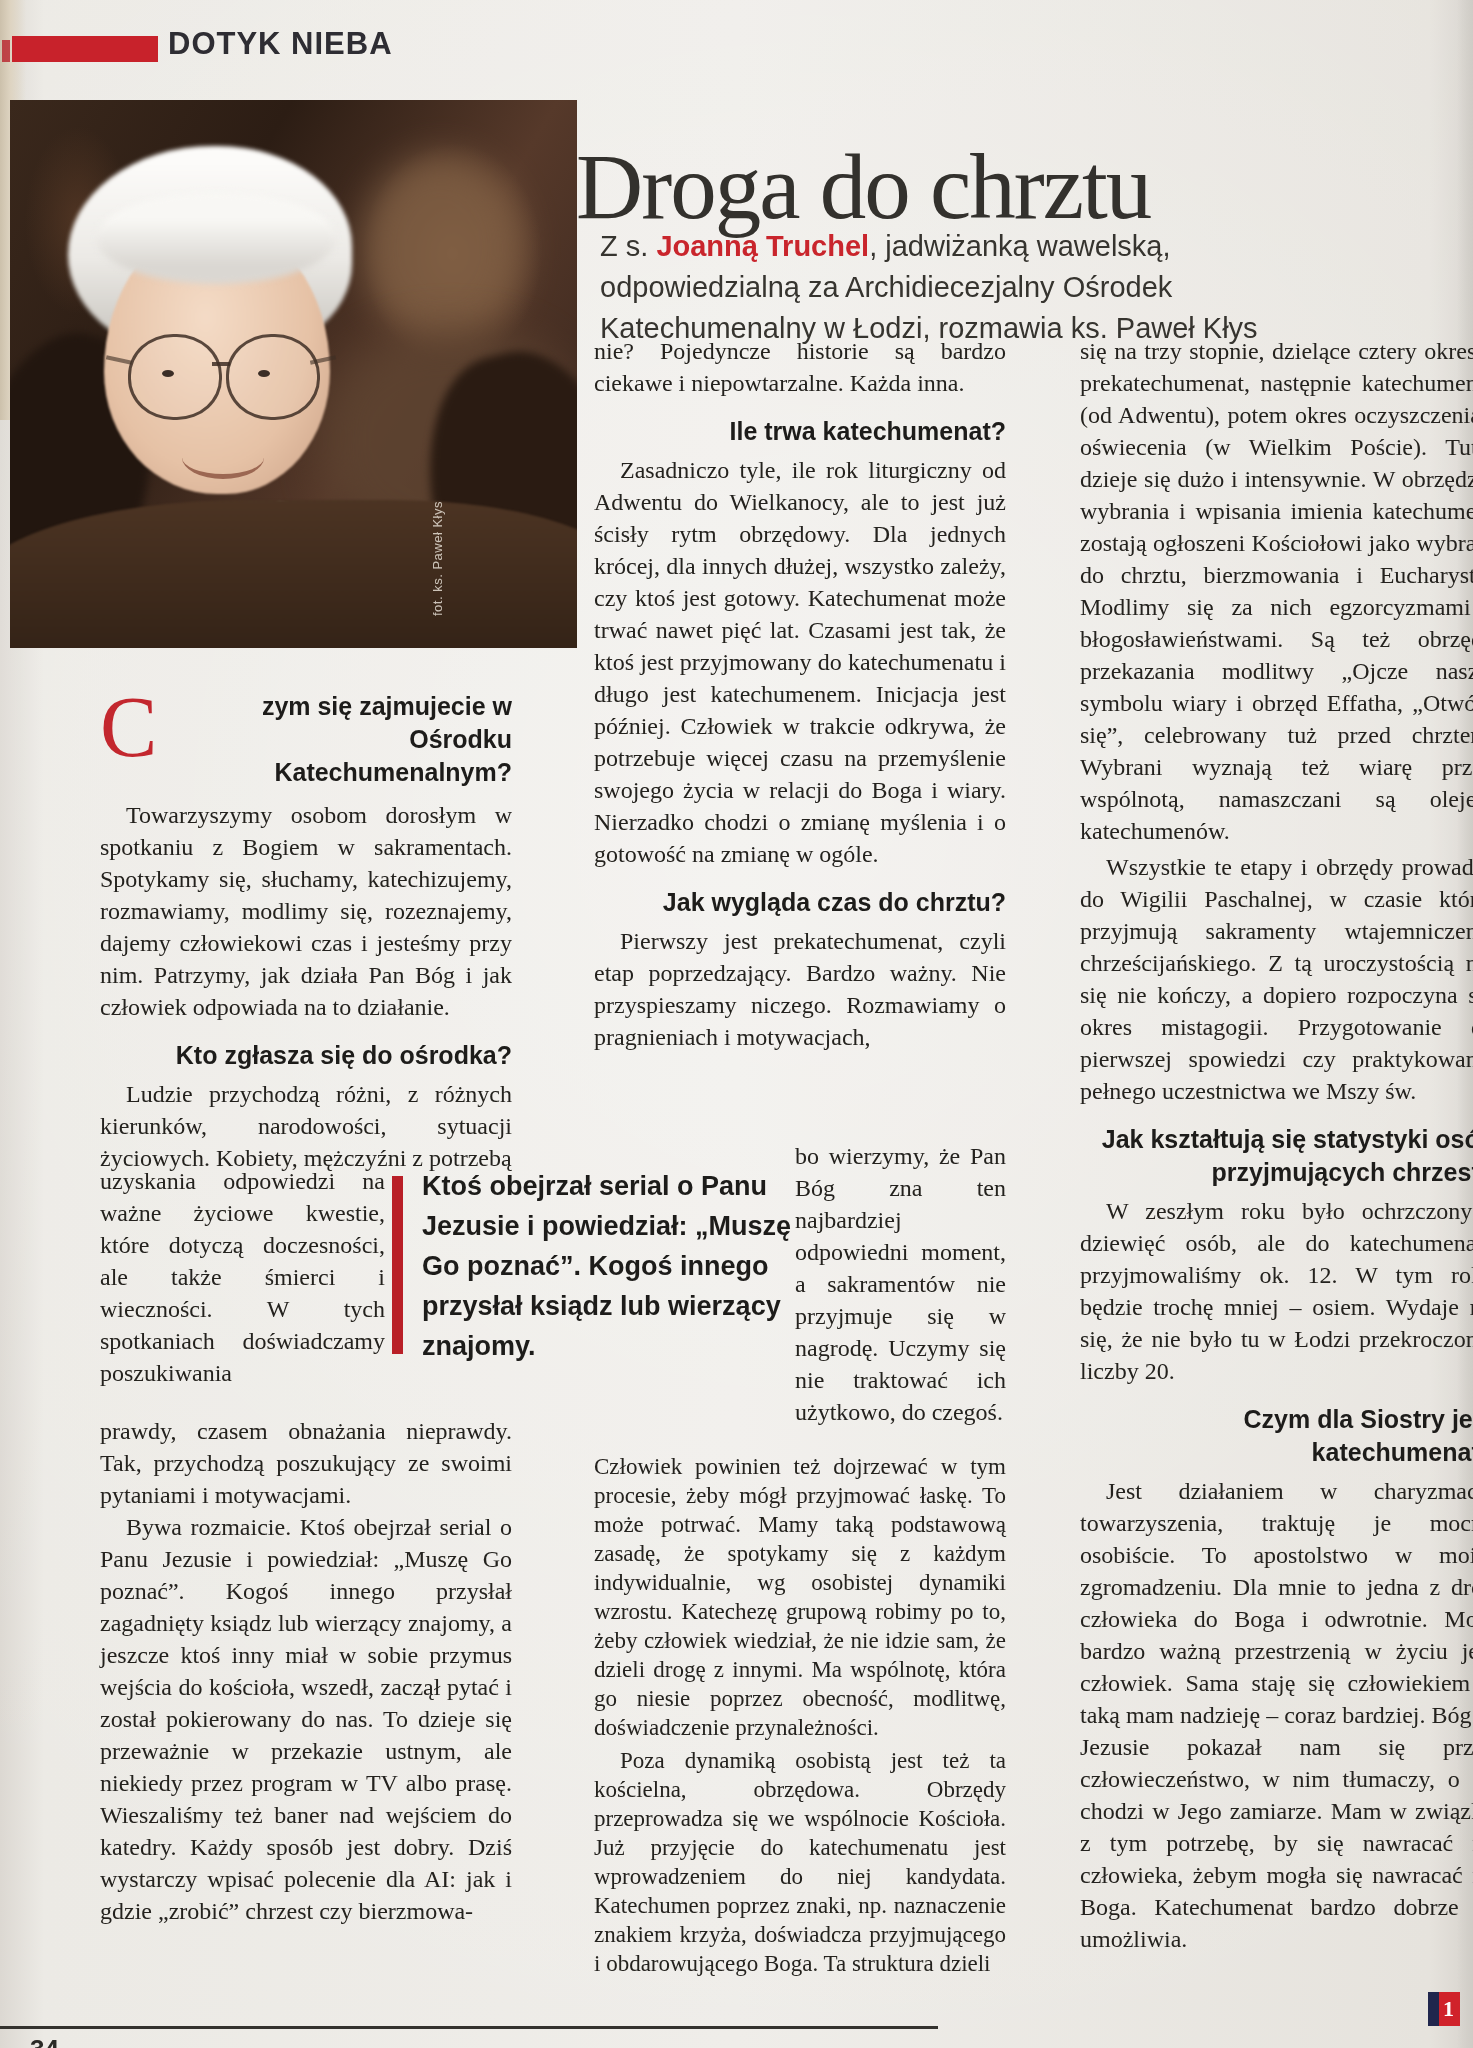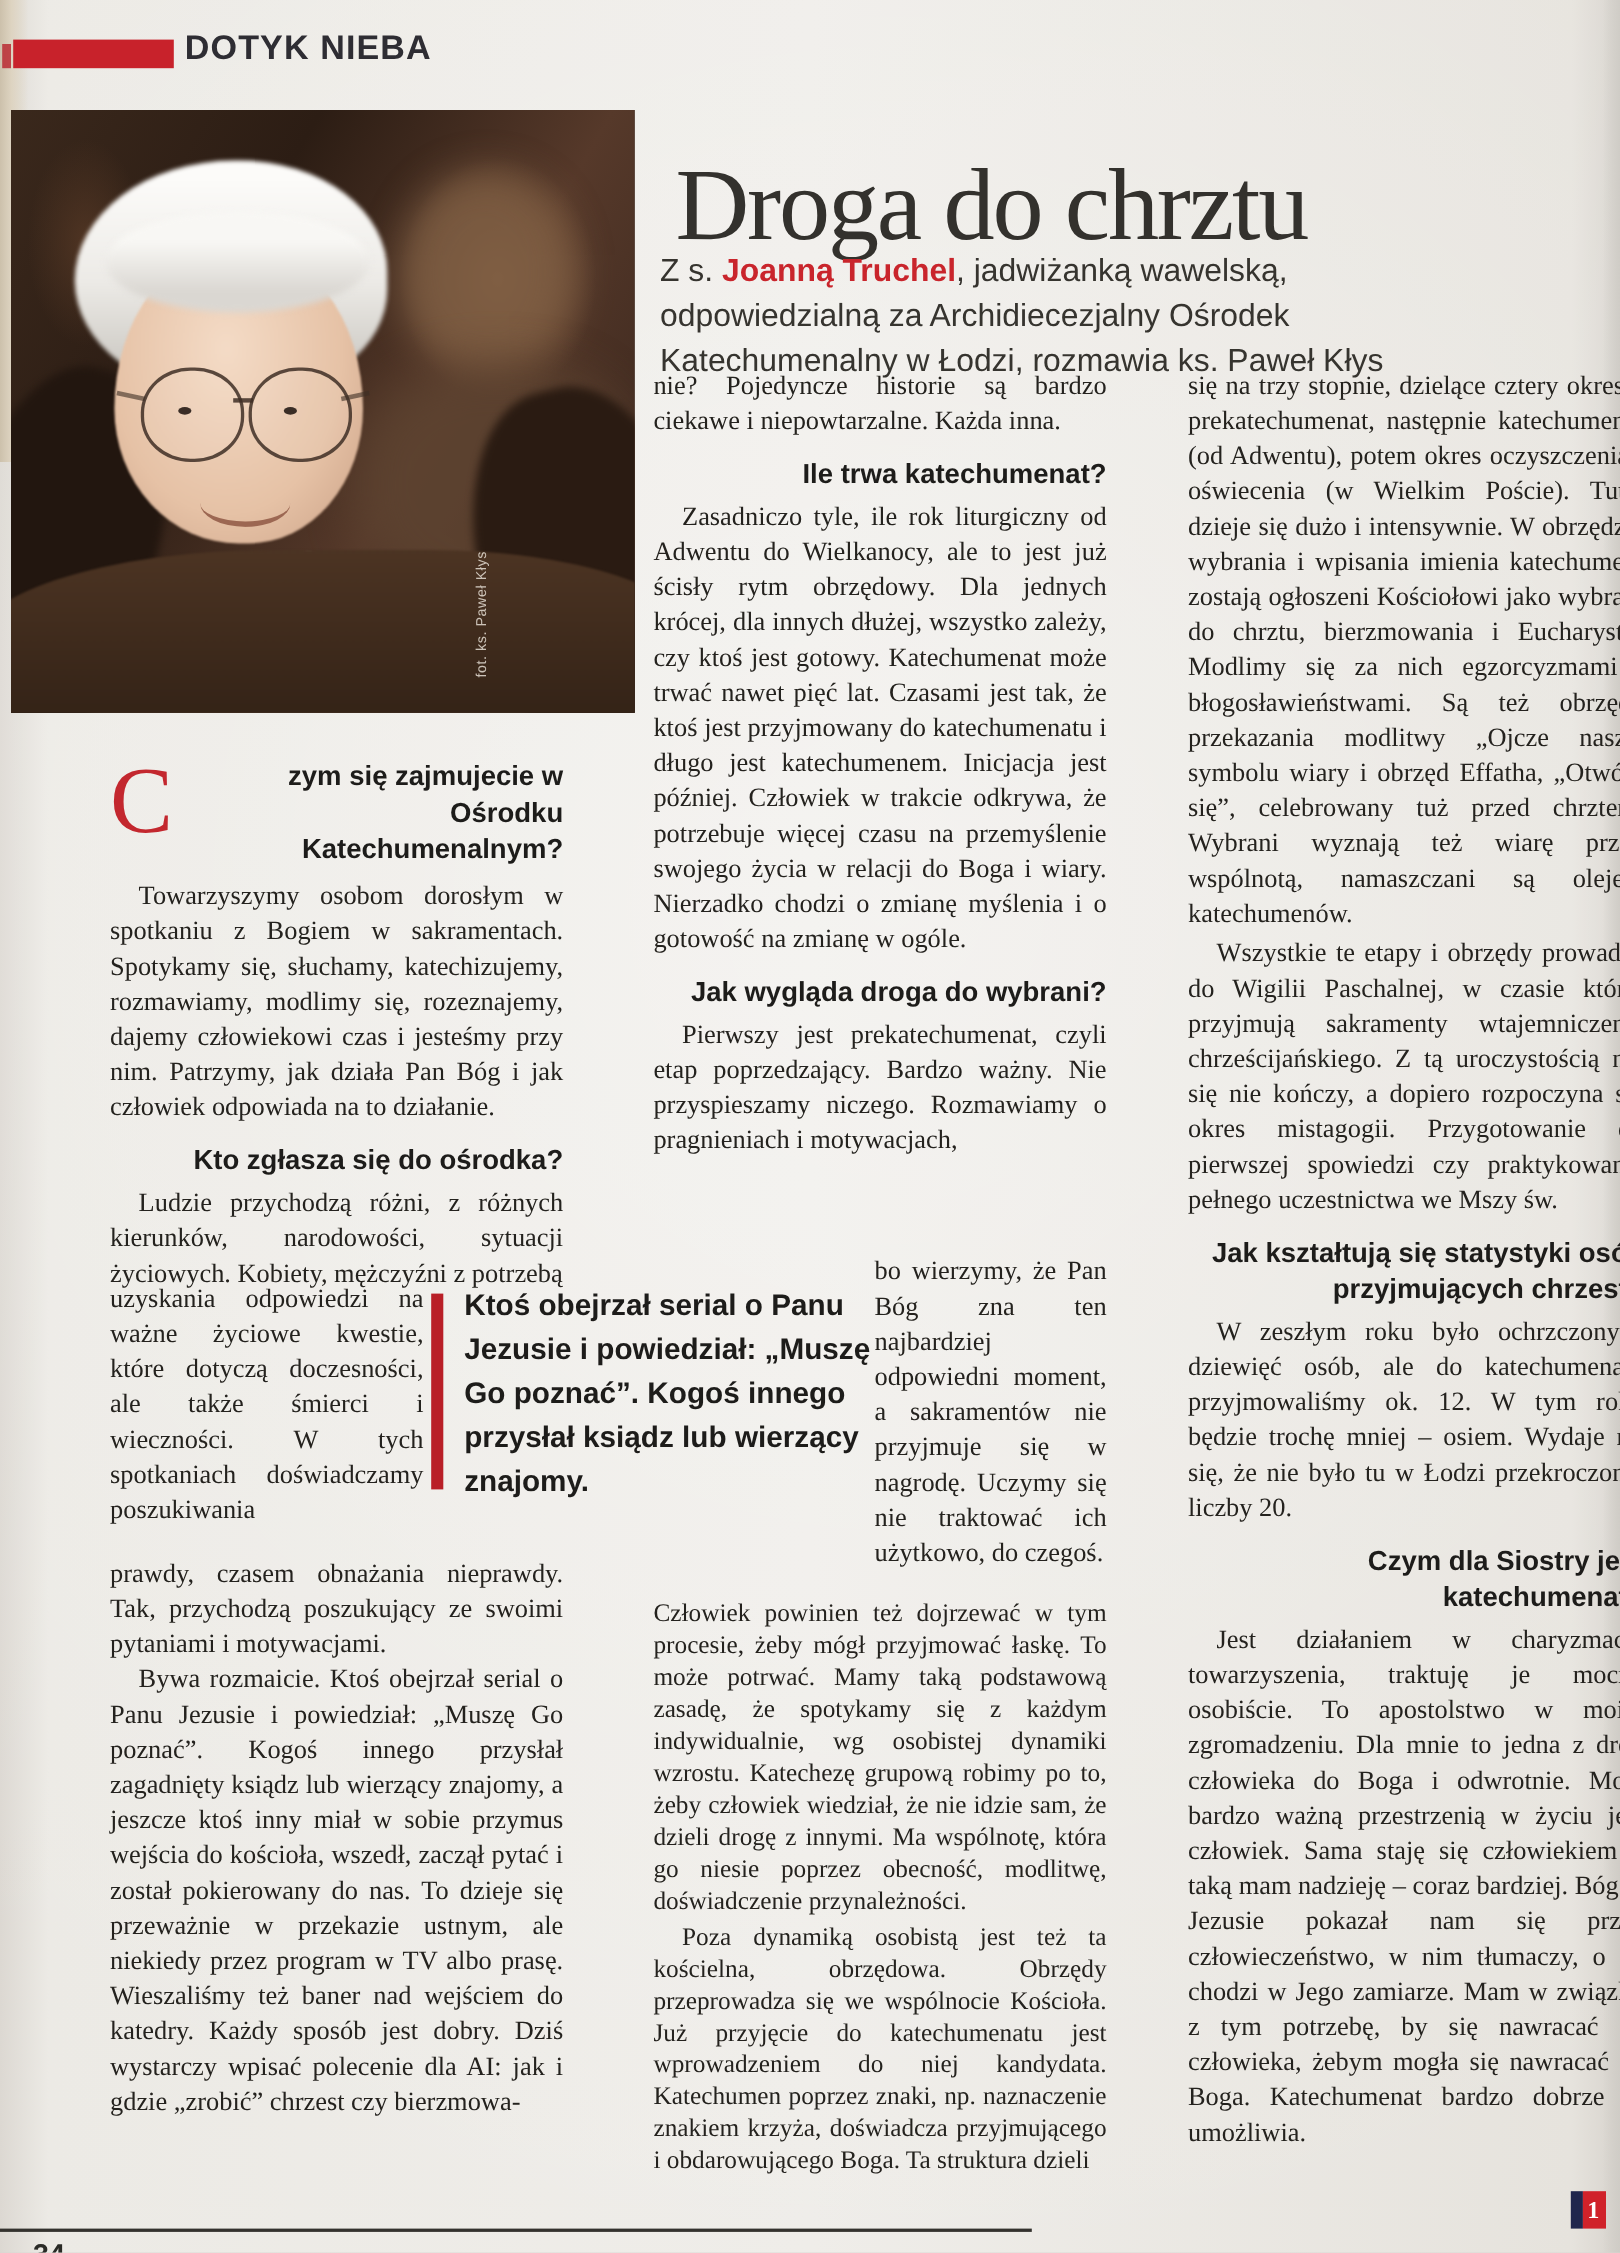--- a/index.html
+++ b/index.html
@@ -60,21 +60,21 @@
      background:linear-gradient(180deg,#4c3423 0%,#2e1f14 85%);border-radius:42% 36% 0 0;filter:blur(1px);}
   .ph-hood-l{position:absolute;left:-52px;top:230px;width:180px;height:360px;background:#22160f;
      border-radius:45%;transform:rotate(16deg);filter:blur(4px);}
   .ph-hood-r{position:absolute;left:430px;top:250px;width:200px;height:360px;background:#2a1b12;
      border-radius:45%;transform:rotate(-14deg);filter:blur(4px);}
   .photo-credit{position:absolute;left:420px;top:396px;height:120px;
      writing-mode:vertical-rl;transform:rotate(180deg);
      font-family:"Liberation Sans",sans-serif;font-size:13px;color:#e5ded4;opacity:.85;letter-spacing:.5px;}
 
   
-  .article-title{position:absolute;left:614px;top:76px;width:860px;
+  .article-title{position:absolute;left:576px;top:76px;width:860px;
      font-size:93px;line-height:1.05;letter-spacing:-2px;color:#33312d;font-weight:400;}
   .article-intro{position:absolute;left:600px;top:226px;width:865px;
      font-family:"Liberation Sans",sans-serif;font-size:29px;line-height:41px;color:#36342f;}
   .intro-name{color:#c9252c;font-weight:700;}
   .intro-line{display:block;}
 
   
   .col{position:absolute;text-align:justify;font-size:24px;line-height:32px;color:#24221e;}
   .col p{margin:0;}
   .col p.sp{margin-top:16px;}
@@ -160,21 +160,21 @@
     <p class="ind">Bywa rozmaicie. Ktoś obejrzał serial o Panu Jezusie i powiedział: „Muszę Go poznać”. Kogoś innego przysłał zagadnięty ksiądz lub wierzący znajomy, a jeszcze ktoś inny miał w sobie przymus wejścia do kościoła, wszedł, zaczął pytać i został pokierowany do nas. To dzieje się przeważnie w przekazie ustnym, ale niekiedy przez program w TV albo prasę. Wieszaliśmy też baner nad wejściem do katedry. Każdy sposób jest dobry. Dziś wystarczy wpisać polecenie dla AI: jak i gdzie „zrobić” chrzest czy bierzmowa-</p>
   </div>
 
   <div class="pull-quote-bar"></div>
   <div class="pull-quote">Ktoś obejrzał serial o Panu Jezusie i powiedział: „Muszę Go poznać”. Kogoś innego przysłał ksiądz lub wierzący znajomy.</div>
 
   <div class="col" style="left:594px;top:335px;width:412px;">
     <p>nie? Pojedyncze historie są bardzo ciekawe i niepowtarzalne. Każda inna.</p>
     <p class="q sp">Ile trwa katechumenat?</p>
     <p class="ind">Zasadniczo tyle, ile rok liturgiczny od Adwentu do Wielkanocy, ale to jest już ścisły rytm obrzędowy. Dla jednych krócej, dla innych dłużej, wszystko zależy, czy ktoś jest gotowy. Katechumenat może trwać nawet pięć lat. Czasami jest tak, że ktoś jest przyjmowany do katechumenatu i długo jest katechumenem. Inicjacja jest później. Człowiek w trakcie odkrywa, że potrzebuje więcej czasu na przemyślenie swojego życia w relacji do Boga i wiary. Nierzadko chodzi o zmianę myślenia i o gotowość na zmianę w ogóle.</p>
-    <p class="q sp">Jak wygląda droga do wybrani?</p>
+    <p class="q sp">Jak wygląda czas do chrztu?</p>
     <p class="ind">Pierwszy jest prekatechumenat, czyli etap poprzedzający. Bardzo ważny. Nie przyspieszamy niczego. Rozmawiamy o pragnieniach i motywacjach,</p>
   </div>
 
   <div class="col" style="left:795px;top:1140px;width:211px;">
     <p>bo wierzymy, że Pan Bóg zna ten najbardziej odpowiedni moment, a sakramentów nie przyjmuje się w nagrodę. Uczymy się nie traktować ich użytkowo, do czegoś.</p>
   </div>
 
   <div class="col tight" style="left:594px;top:1452px;width:412px;">
     <p>Człowiek powinien też dojrzewać w tym procesie, żeby mógł przyjmować łaskę. To może potrwać. Mamy taką podstawową zasadę, że spotykamy się z każdym indywidualnie, wg osobistej dynamiki wzrostu. Katechezę grupową robimy po to, żeby człowiek wiedział, że nie idzie sam, że dzieli drogę z innymi. Ma wspólnotę, która go niesie poprzez obecność, modlitwę, doświadczenie przynależności.</p>
     <p class="ind" style="margin-top:4px;">Poza dynamiką osobistą jest też ta kościelna, obrzędowa. Obrzędy przeprowadza się we wspólnocie Kościoła. Już przyjęcie do katechumenatu jest wprowadzeniem do niej kandydata. Katechumen poprzez znaki, np. naznaczenie znakiem krzyża, doświadcza przyjmującego i obdarowującego Boga. Ta struktura dzieli</p>

